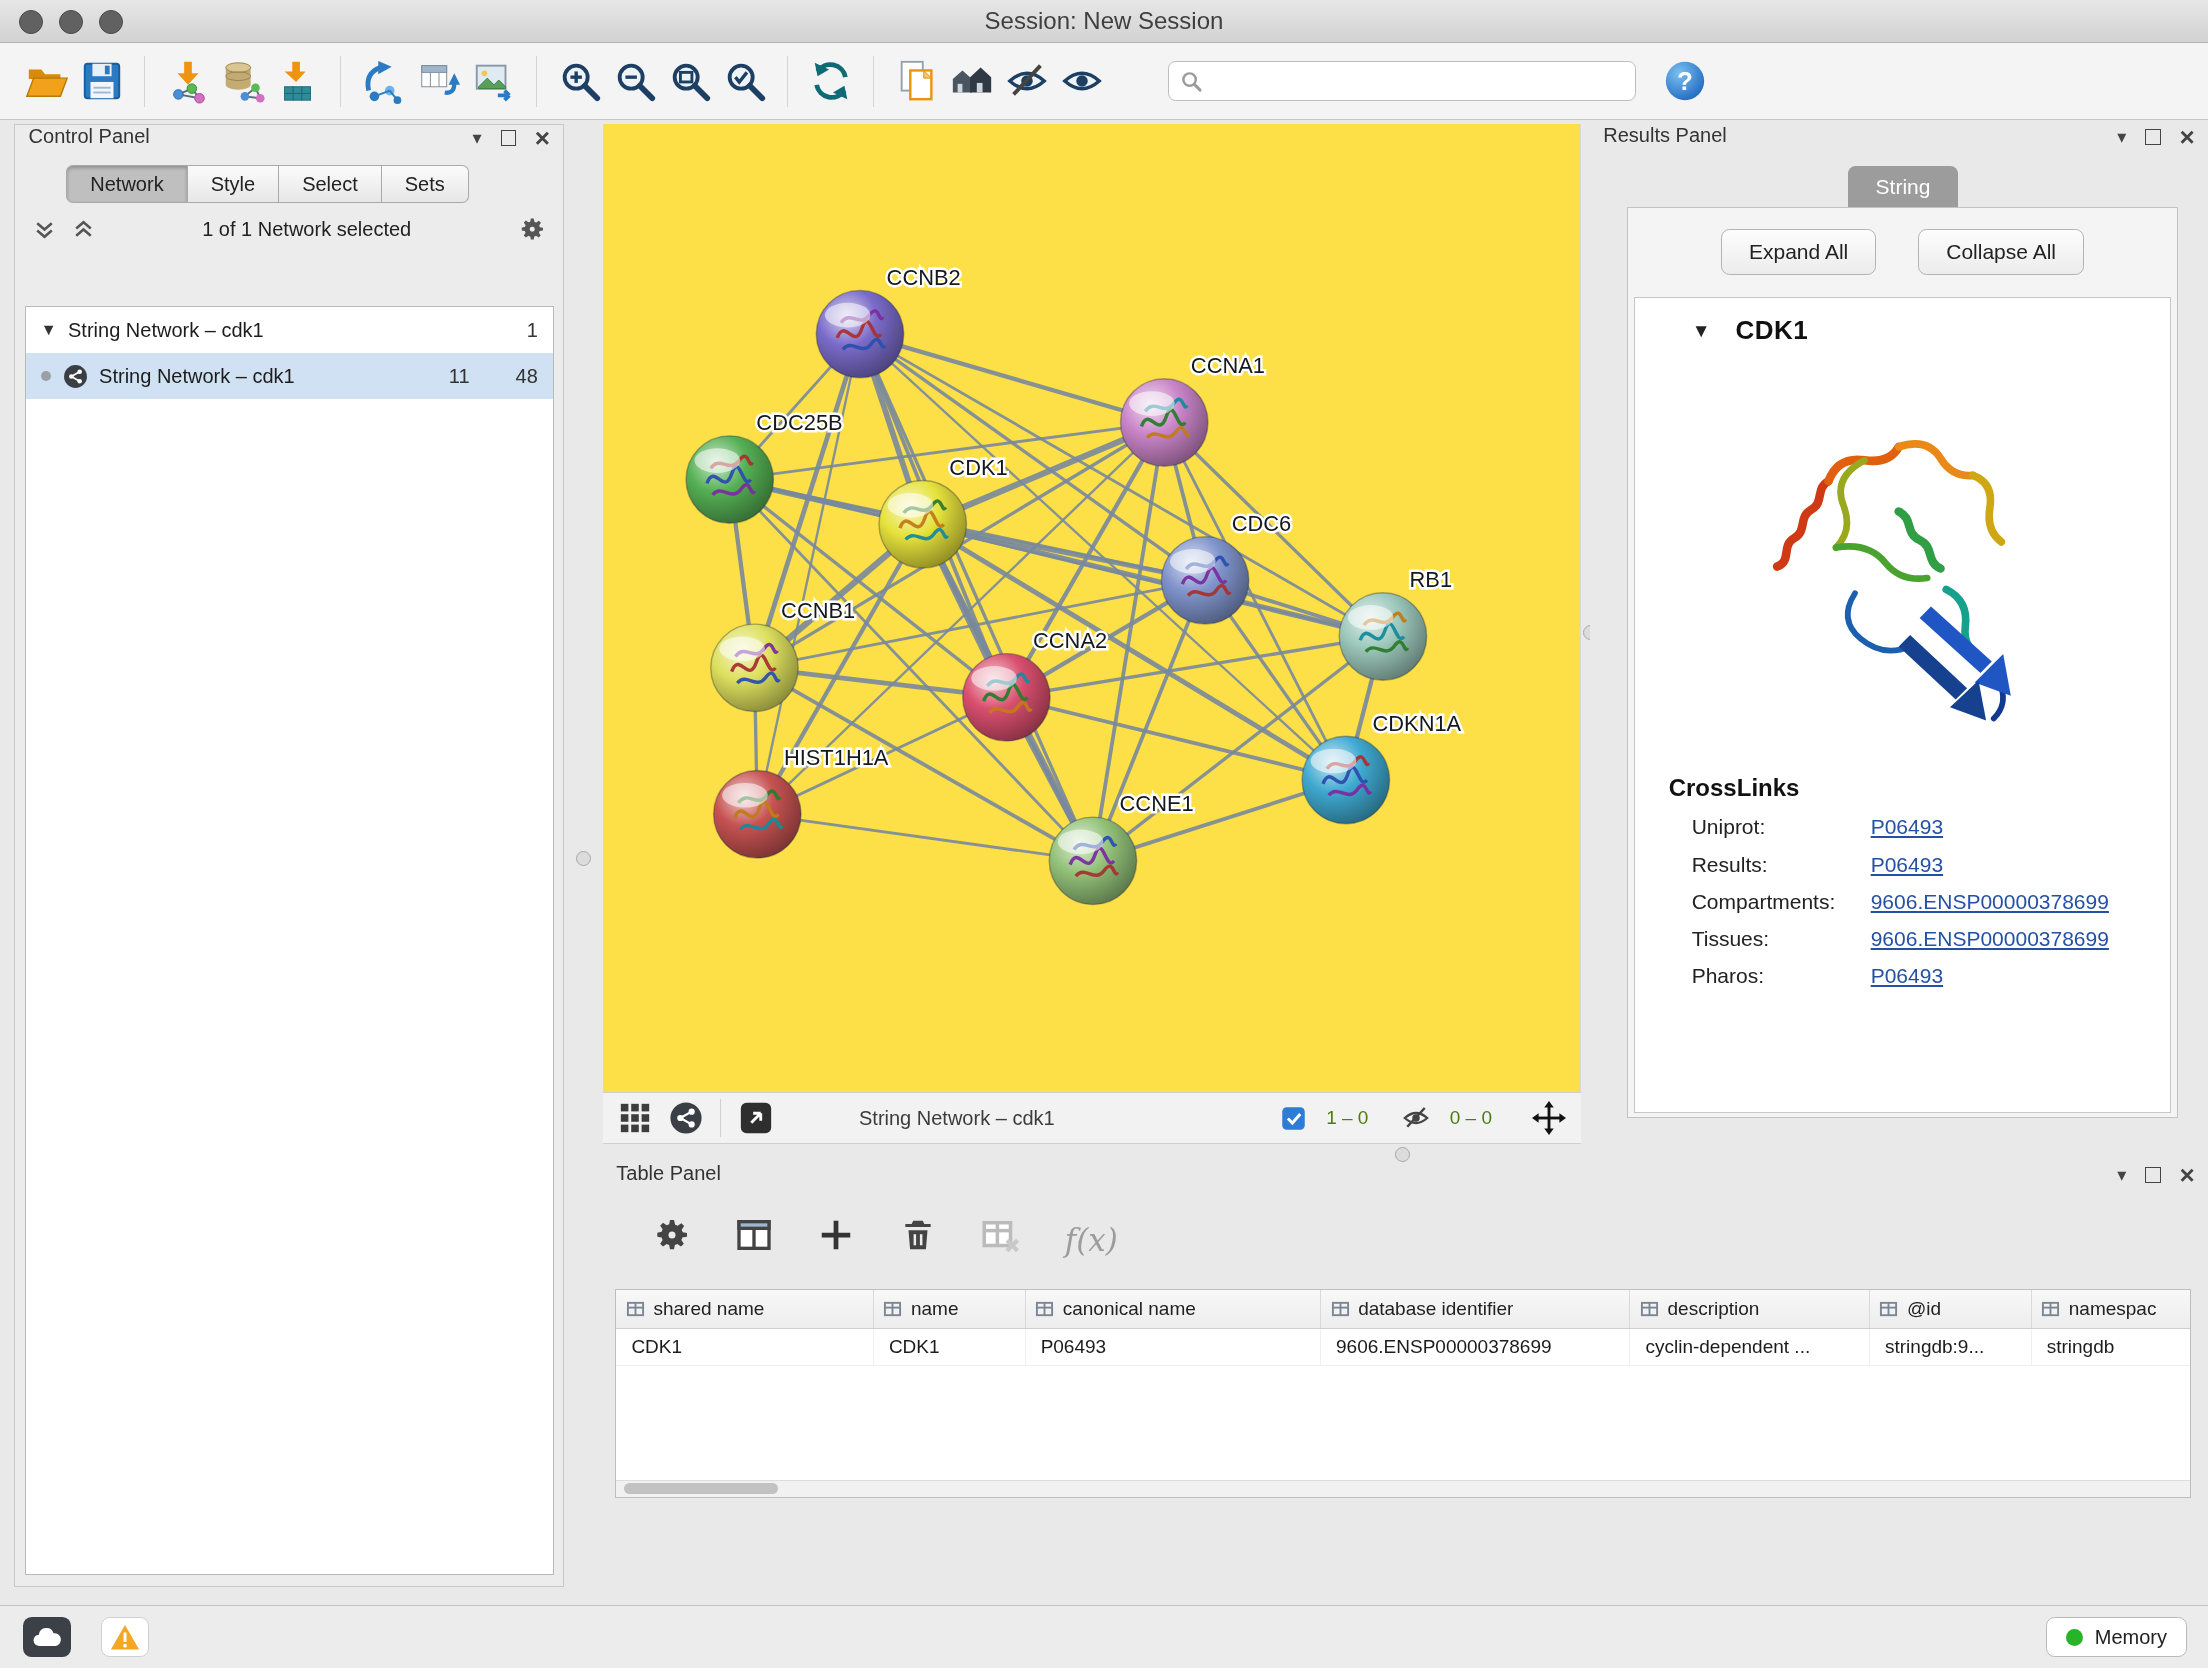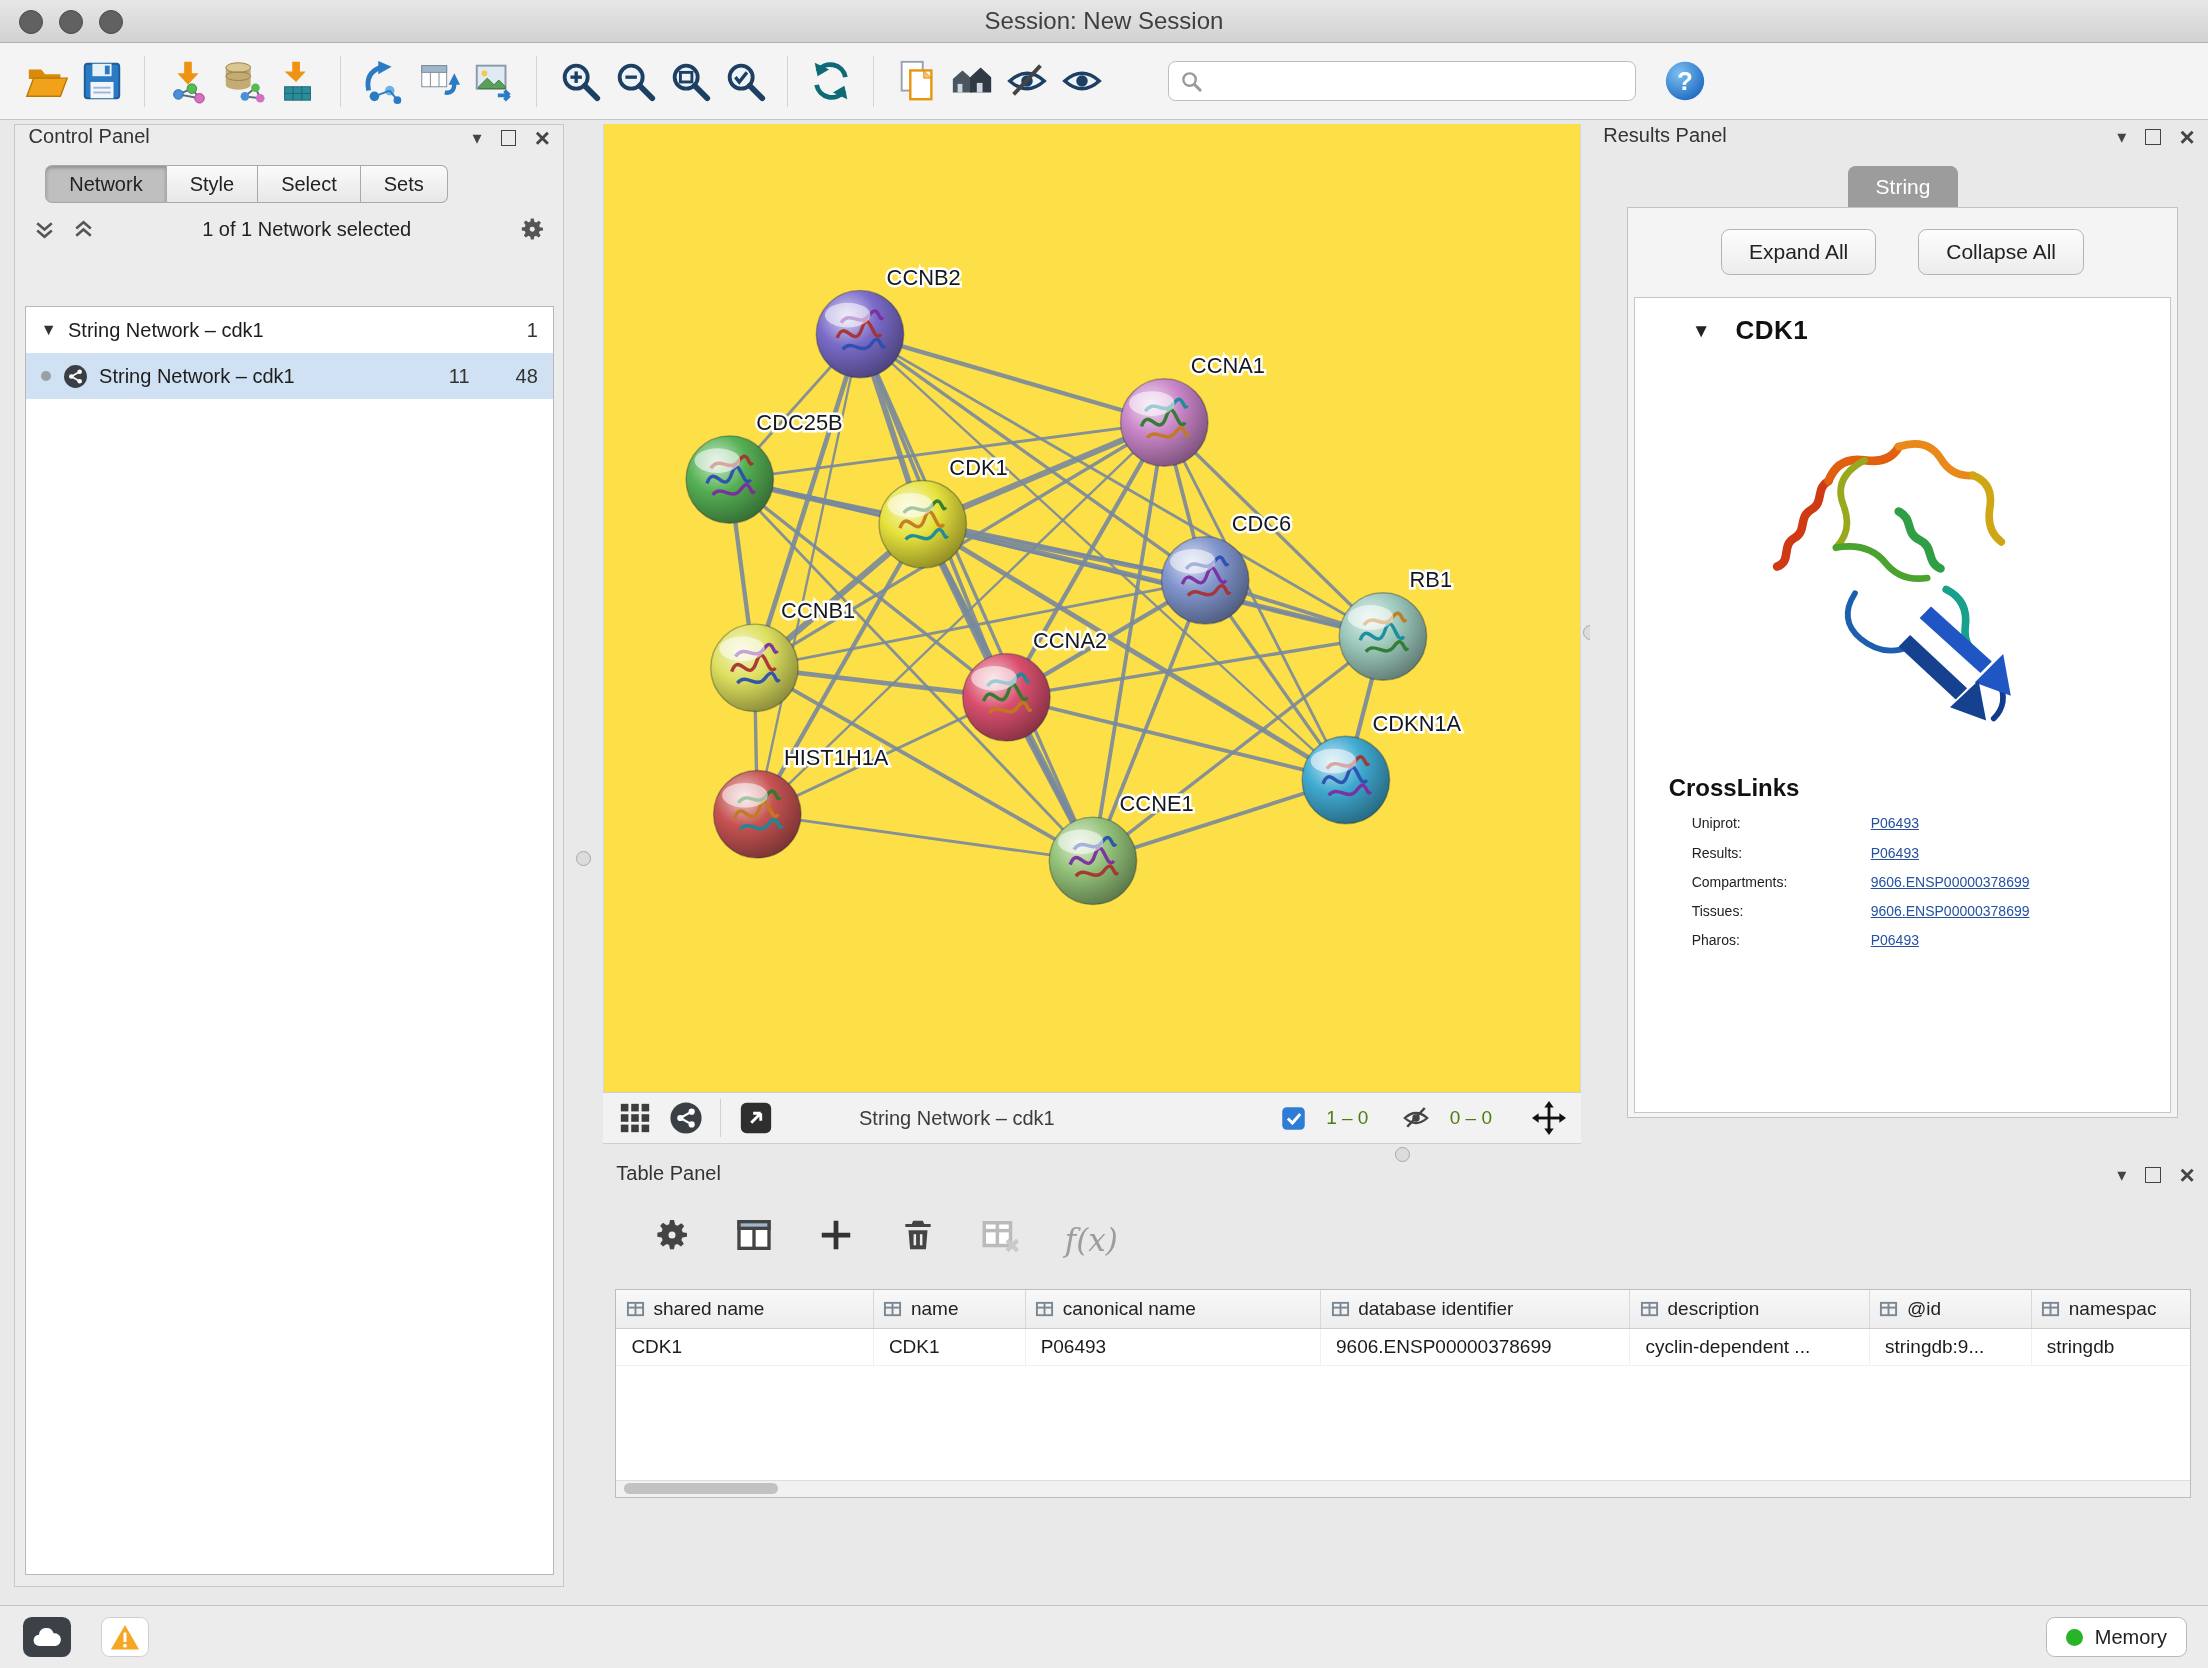--- a/index.html
+++ b/index.html
@@ -22,21 +22,21 @@
 
   
   .panel-head{height:40px;display:flex;align-items:flex-start;padding:0 13.3px;font-size:20px;color:#333}
   .winbtns{margin-left:auto;display:flex;align-items:center;gap:19px;color:#444}
   .wb-caret{font-size:18px;line-height:1}
   .wb-sq{width:13.3px;height:13.3px;border:1.9px solid #444;display:block}
   .wb-x{font-size:26px;font-weight:bold;line-height:1}
 
   
   #control-panel{position:absolute;left:14.3px;top:124px;width:550px;height:1463px;background:#ececec;border:1px solid #c8c8c8;box-sizing:border-box}
-  .cp-tabs{display:flex;margin:0 0 0 30px}
+  .cp-tabs{display:flex;margin:0 0 0 51px}
   .cp-tab{padding:6.7px 23px;font-size:20px;border:1px solid #a9a9a9;border-left:none;background:linear-gradient(#fbfbfb,#e7e7e7);color:#222}
   .cp-tab:first-child{border-left:1px solid #a9a9a9;border-radius:6.7px 0 0 6.7px}
   .cp-tab:last-child{border-radius:0 6.7px 6.7px 0}
   .cp-tab.selected{background:#bfbfbf;box-shadow:inset 0 1.9px 3.8px rgba(0,0,0,.25)}
   .cp-selrow{display:flex;align-items:center;padding:11.4px 17px 7.6px 17px;font-size:20px;color:#222;gap:13.3px}
   .cp-selrow .mid{flex:1;text-align:center}
   #cp-list{position:absolute;left:9.5px;right:9.5px;top:181px;bottom:11.4px;background:#fff;border:1px solid #b9b9b9}
   .tree-row{display:flex;align-items:center;height:46px;font-size:20px;padding:0 15px;gap:11.4px;color:#1d1d1d}
   .tree-row.selected{background:#cfe1f2}
   .tree-counts{margin-left:auto;display:flex;gap:46px;color:#333}
@@ -58,21 +58,21 @@
   #results-box{position:absolute;left:37px;top:83px;width:551px;height:911px;background:#f4f4f4;border:1px solid #c2c2c2;box-sizing:border-box}
   #rb-buttons{display:flex;justify-content:center;gap:42px;padding:21px 0 19px 0}
   .rb-btn{height:44px;padding:0 27px;border:1px solid #b3b3b3;border-radius:8.6px;background:linear-gradient(#fdfdfd,#ececec);font-size:21px;color:#222;display:flex;align-items:center}
   #results-inner{position:absolute;left:5.7px;right:5.7px;top:89px;bottom:3.8px;background:#fff;border:1px solid #c6c6c6;overflow:hidden}
   #gene-head{display:flex;align-items:center;gap:25px;padding:17px 0 0 57px}
   #gene-head .tri{font-size:19px;color:#222}
   #gene-name{font-size:26px;font-weight:bold;color:#111;letter-spacing:0.5px}
   #gene-desc{padding:15px 0 0 25px;font-size:22px;color:#222}
   #protein-wrap{margin:23px auto 0 auto;width:361px;height:380px}
   #crosslinks-title{padding:25px 0 0 34px;font-size:24px;font-weight:bold;color:#111}
-  .cl-row{display:flex;align-items:center;padding:13.3px 0 0 57px;font-size:14px}
+  .cl-row{display:flex;align-items:center;padding:13.3px 0 0 57px;font-size:21px}
   .cl-label{width:179px;color:#222}
   .cl-value{color:#2451a4;text-decoration:underline}
 
   
   #table-region{position:absolute;left:603px;top:1162px;width:1605px;height:443px;background:#e9e9e9}
   #tp-toolbar{display:flex;align-items:flex-end;gap:36px;padding:9.5px 0 0 46px}
   .tp-icon{width:46px;height:46px;display:flex;align-items:center;justify-content:center}
   .fx-label{font-size:31px;font-style:italic;color:#9c9c9c;font-family:"DejaVu Serif",serif;margin-left:5.7px}
   #data-table{position:absolute;left:12.4px;top:127px;width:1576px;height:209px;background:#fff;border:1px solid #bdbdbd;box-sizing:border-box;overflow:hidden}
   .thead{display:flex;height:38px;background:linear-gradient(#f8f8f8,#ededed);border-bottom:1px solid #cfcfcf}

